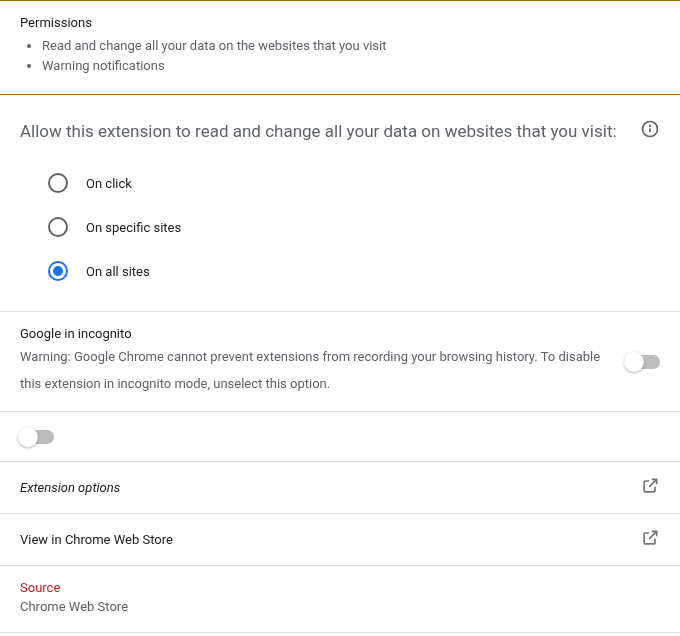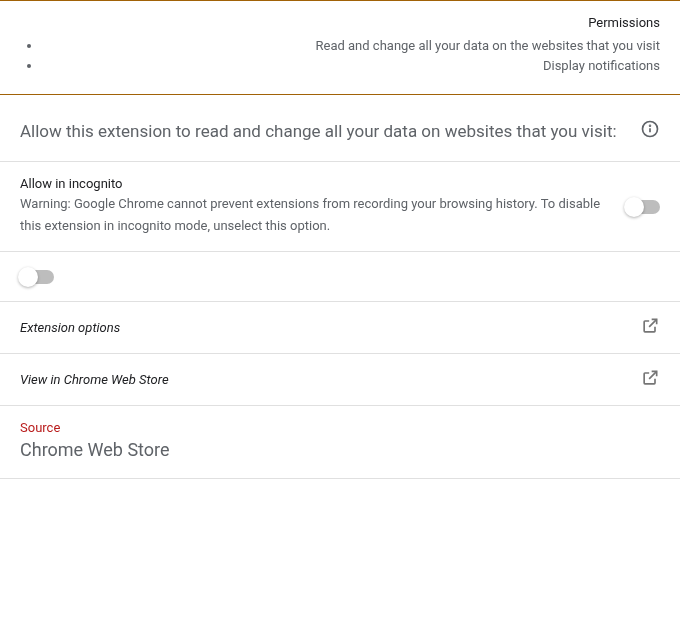--- a/index.html
+++ b/index.html
@@ -7,21 +7,20 @@
   body {
     font-family: Roboto, "Segoe UI", Arial, sans-serif;
     font-size: 13px;
     color: #202124;
     background: #fff;
     width: 680px;
   }
   .section {
     border-top: 1px solid #a16207;
     padding: 14px 20px 18px 20px;
-    text-align: right;
   }
   .section.first { border-top-width: 1px; }
   .heading {
     font-size: 13px;
     color: #202124;
     margin-bottom: 6px;
   }
   ul.perm-list {
     margin: 4px 0 0 0;
     padding-left: 22px;
@@ -67,21 +66,21 @@
   .row {
     border-top: 1px solid #e0e0e0;
     padding: 14px 20px;
     display: flex;
     align-items: center;
     justify-content: space-between;
     min-height: 50px;
   }
   .row .text-col { flex: 1; padding-right: 16px; }
   .row-title { font-size: 13px; color: #202124; }
-  .row-sub { font-size: 13px; color: #5f6368; margin-top: 2px; line-height: 22px; }
+  .row-sub { font-size: 13px; color: #5f6368; margin-top: 2px; line-height: 27px; }
 
   .toggle {
     width: 34px; height: 14px;
     background: #bdbdbd;
     border-radius: 8px;
     position: relative;
     cursor: pointer;
     flex-shrink: 0;
   }
   .toggle .knob {
@@ -93,49 +92,65 @@
     top: -3px; left: -2px;
   }
 
   .open-icon, .arrow-icon { color: #757575; flex-shrink: 0; }
 
   .source-section {
     border-top: 1px solid #e0e0e0;
     padding: 14px 20px 18px 20px;
   }
   .source-title { font-size: 13px; color: #b91c1c; }
-  .source-value { font-size: 18px; color: #5f6368; margin-top: 4px; }
+  .source-value { font-size: 13px; color: #5f6368; margin-top: 4px; }
 </style>
 </head>
 <body>
 
 <div class="section first">
   <div class="heading">Permissions</div>
   <ul class="perm-list">
     <li>Read and change all your data on the websites that you visit</li>
-    <li>Display notifications</li>
+    <li>Warning notifications</li>
   </ul>
 </div>
 
 <div class="section">
   <div class="site-access-desc-row">
     <div>Allow this extension to read and change all your data on websites that you visit:</div>
     <span class="info-icon-wrap">
       <svg width="20" height="20" viewBox="0 0 24 24" fill="none" stroke="currentColor" stroke-width="2">
         <circle cx="12" cy="12" r="9"></circle>
         <line x1="12" y1="11" x2="12" y2="16"></line>
         <circle cx="12" cy="8" r="0.5" fill="currentColor"></circle>
       </svg>
     </span>
   </div>
+  <div class="radio-group">
+    <div class="radio-row">
+      <span class="radio-outer"></span>
+      <span class="radio-label">On click</span>
+    </div>
+    <div class="radio-row">
+      <span class="radio-outer"></span>
+      <span class="radio-label">On specific sites</span>
+    </div>
+    <div class="radio-row">
+      <span class="radio-outer selected">
+          <span class="radio-inner"></span>
+        </span>
+      <span class="radio-label">On all sites</span>
+    </div>
+  </div>
 </div>
 
 <div class="row">
   <div class="text-col">
-    <div class="row-title">Allow in incognito</div>
+    <div class="row-title">Google in incognito</div>
     <div class="row-sub">Warning: Google Chrome cannot prevent extensions from recording your browsing history. To disable this extension in incognito mode, unselect this option.</div>
   </div>
   <div class="toggle">
       <div class="knob"></div>
     </div>
 </div>
 
 <div class="row">
   <div class="toggle">
       <div class="knob"></div>
@@ -148,21 +163,21 @@
   </div>
   <span class="open-icon">
     <svg width="20" height="20" viewBox="0 0 24 24" fill="none" stroke="currentColor" stroke-width="2">
       <path d="M18 13v5a1 1 0 0 1-1 1H6a1 1 0 0 1-1-1V7a1 1 0 0 1 1-1h5"></path>
       <path d="M14 4h6v6"></path>
       <path d="M20 4L11 13"></path>
     </svg>
   </span>
 </div>
 
-<div class="row" style="cursor:pointer;font-style:italic;">
+<div class="row" style="cursor:pointer;">
   <div class="text-col">
     <div class="row-title">View in Chrome Web Store</div>
   </div>
   <span class="open-icon">
     <svg width="20" height="20" viewBox="0 0 24 24" fill="none" stroke="currentColor" stroke-width="2">
       <path d="M18 13v5a1 1 0 0 1-1 1H6a1 1 0 0 1-1-1V7a1 1 0 0 1 1-1h5"></path>
       <path d="M14 4h6v6"></path>
       <path d="M20 4L11 13"></path>
     </svg>
   </span>

